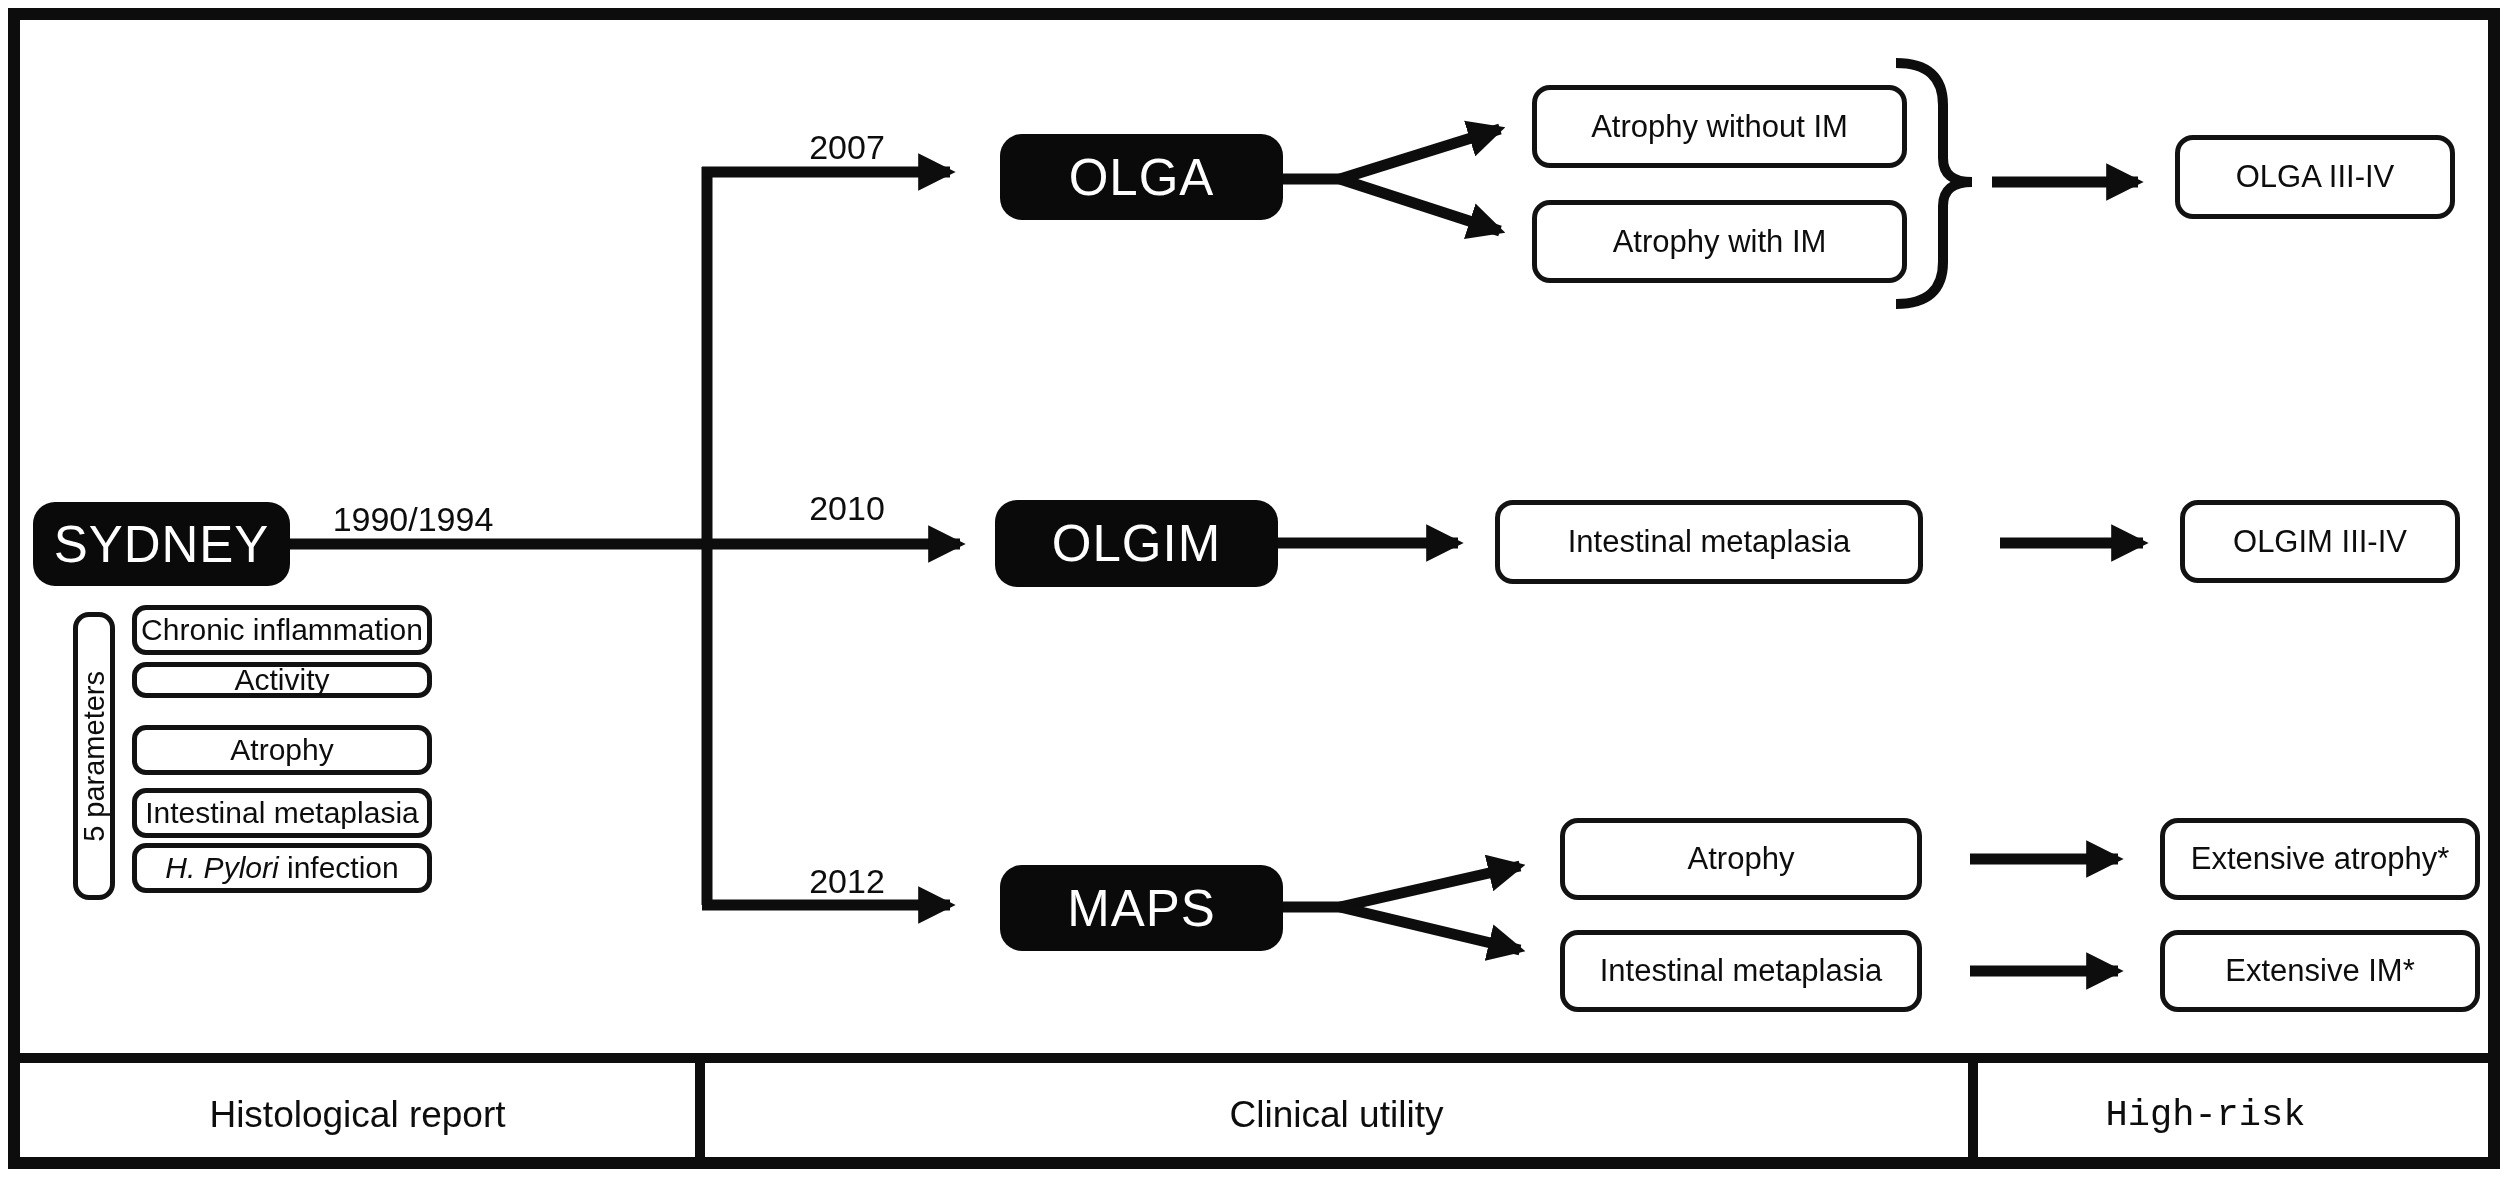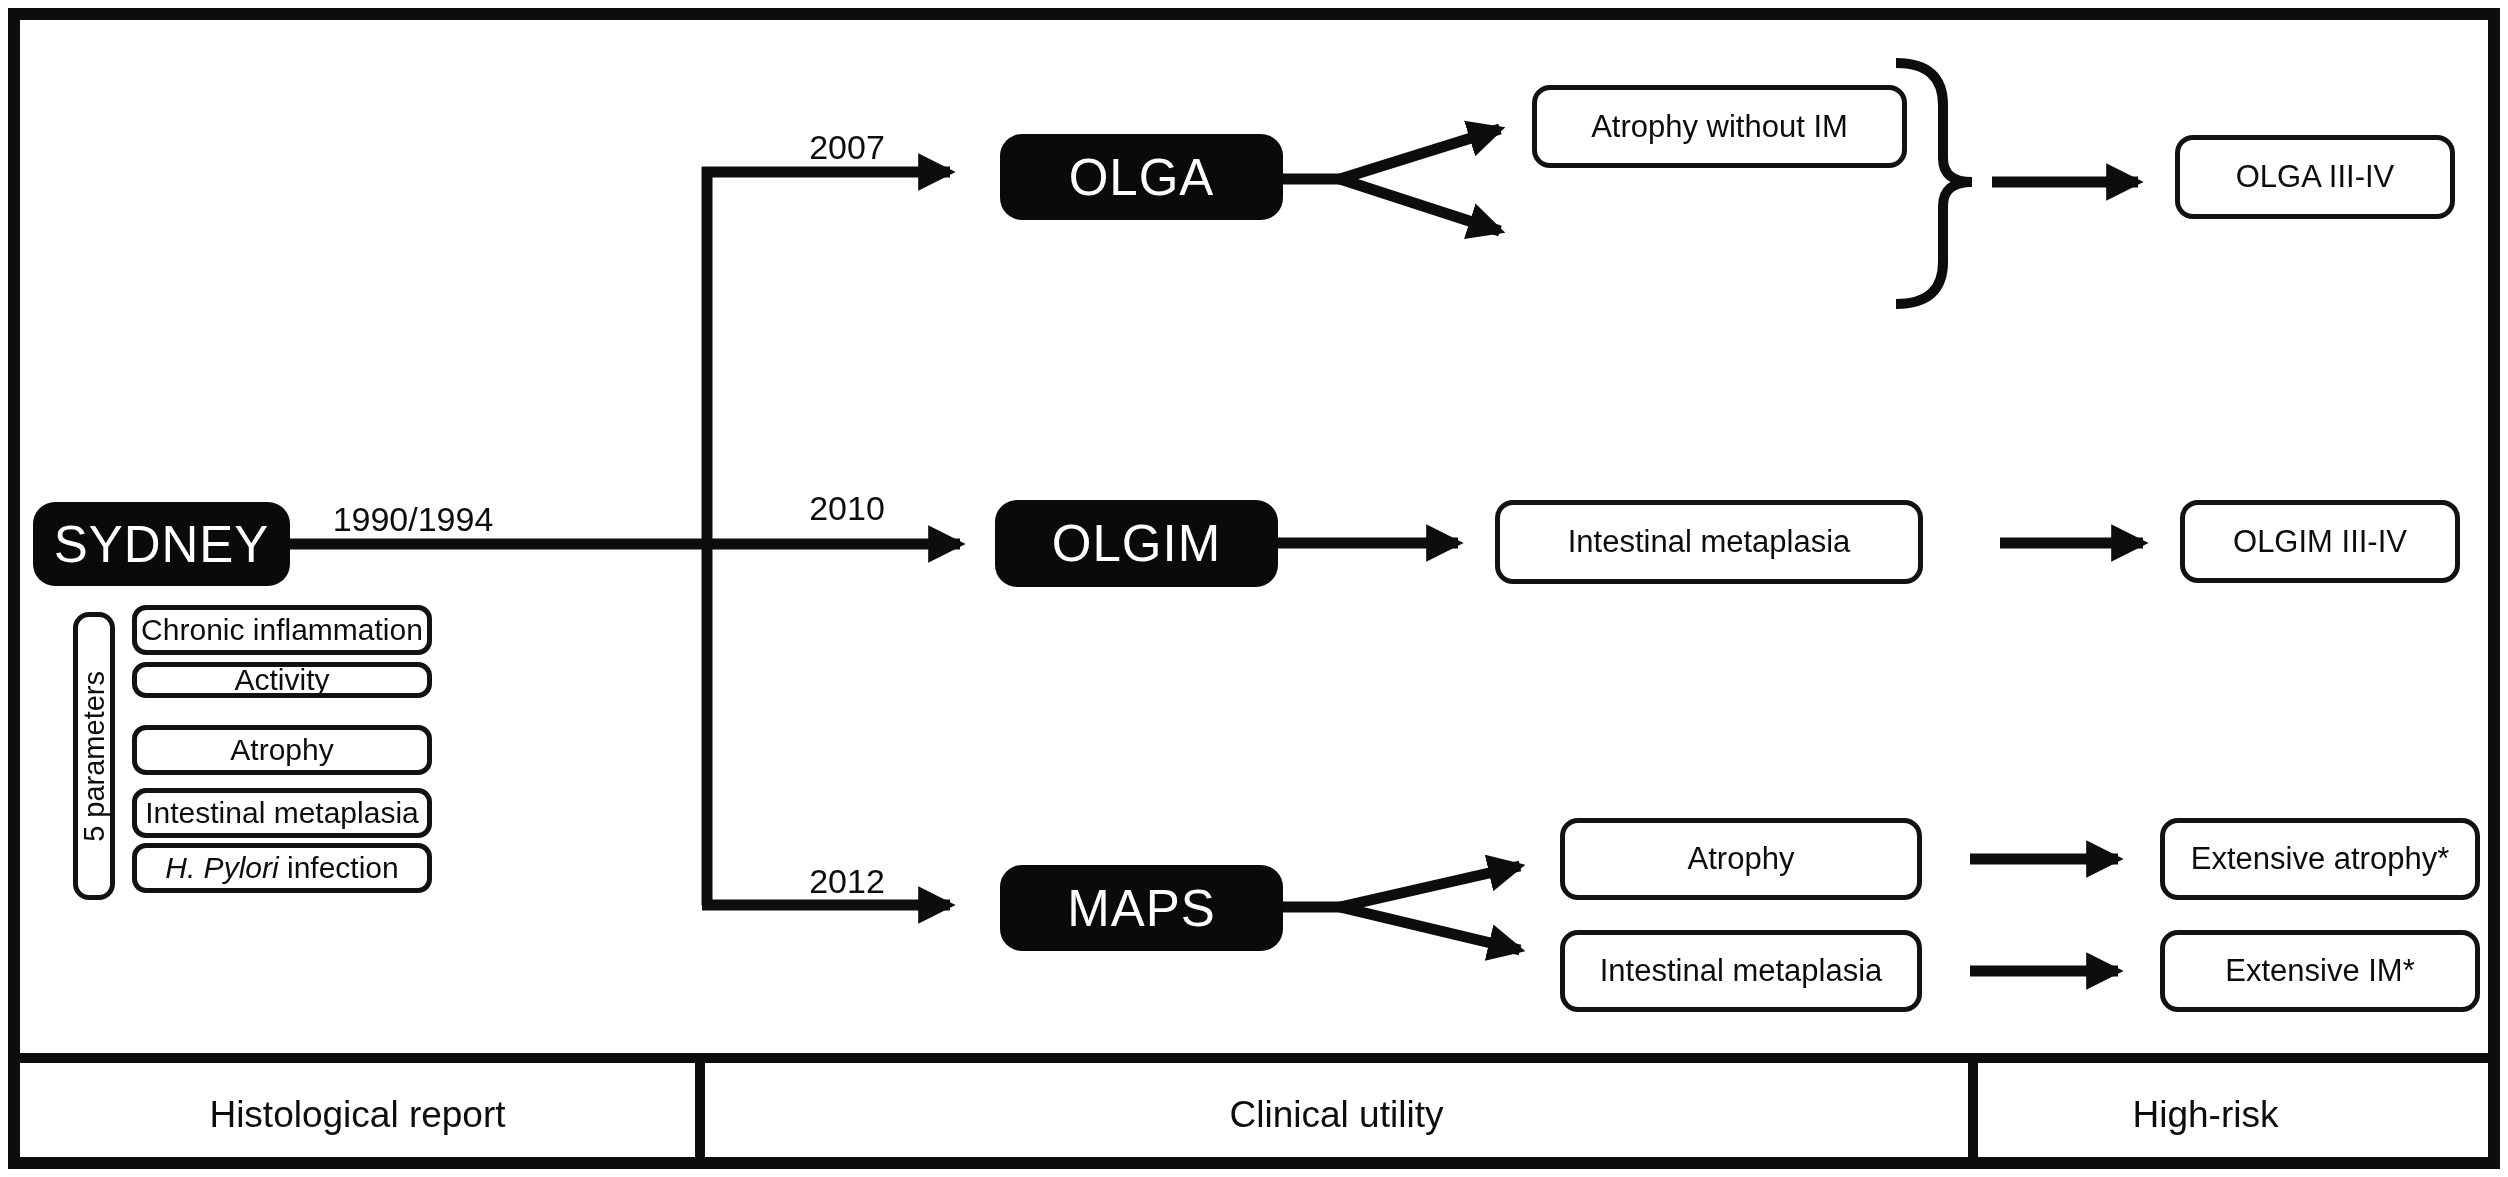--- a/index.html
+++ b/index.html
@@ -37,21 +37,21 @@
   }
   .footer{
     position:absolute;left:20px;top:1053px;width:2468px;height:104px;
     border-top:10px solid #0d0d0d;display:flex;box-sizing:content-box;
   }
   .footer .cell{
     display:flex;align-items:center;justify-content:center;
     font-size:37px;
   }
   .footer .vdiv{width:10px;background:#0d0d0d;}
-  .c1{width:675px;} .c2{width:1263px;} .c3{width:455px;}
+  .c1{width:675px;} .c2{width:1263px;} .c3{width:455px;font-family:Liberation Mono, monospace;}
   .em{font-style:italic;}
 </style>
 </head>
 <body>
 
 <div id="canvas">
   <div class="frame"></div>
 
   <svg class="wires" viewBox="0 0 2508 1177">
     <defs>
@@ -103,20 +103,23 @@
     <span><span class="em">H. Pylori</span><span> infection</span></span>
   </div>
 
   <div class="year-label" style="left:762px;top:128px;">2007</div>
   <div class="box black-box" style="left:1000px;top:134px;width:283px;height:86px;">
     <span>OLGA</span>
   </div>
   <div class="box white-box" style="left:1532px;top:85px;width:375px;height:83px;">
     <span>Atrophy without IM</span>
   </div>
+  <div class="box white-box" style="left:1532px;top:200px;width:375px;height:83px;">
+    <span>Atrophy with IM</span>
+  </div>
   <div class="box white-box" style="left:2175px;top:135px;width:280px;height:84px;">
     <span>OLGA III-IV</span>
   </div>
 
   <div class="year-label" style="left:762px;top:489px;">2010</div>
   <div class="box black-box" style="left:995px;top:500px;width:283px;height:87px;">
     <span>OLGIM</span>
   </div>
   <div class="box white-box" style="left:1495px;top:500px;width:428px;height:84px;">
     <span>Intestinal metaplasia</span>

